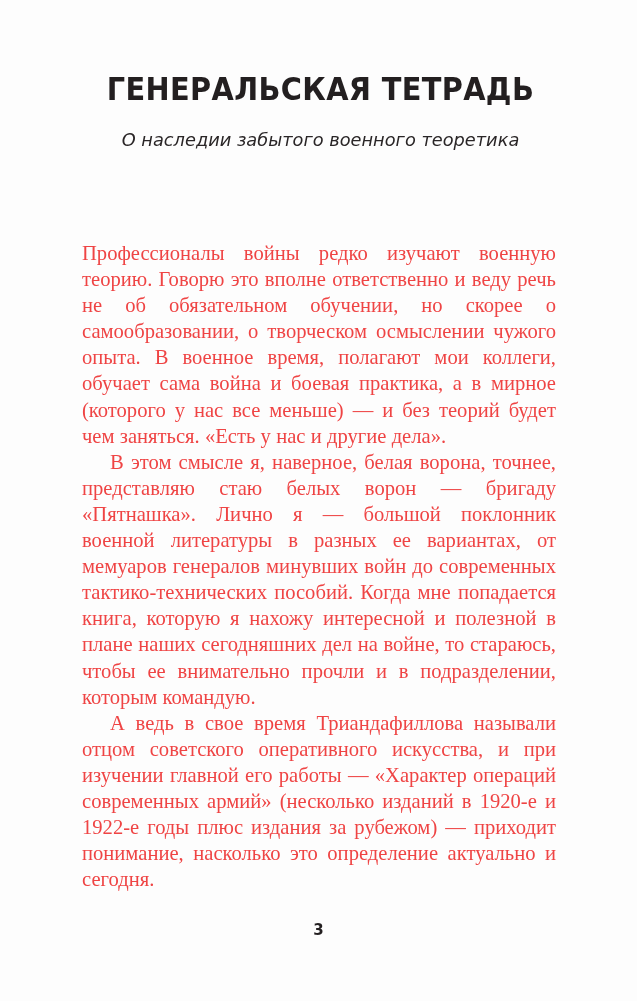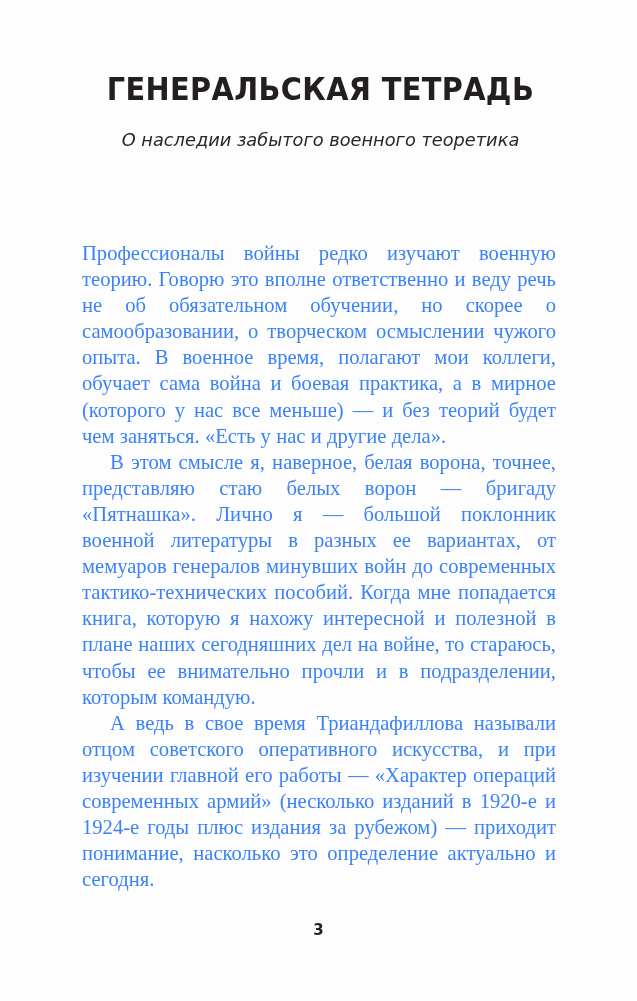--- a/index.html
+++ b/index.html
@@ -63,21 +63,21 @@
     left: 82px;
     top: 240px;
     width: 474px;
   }
 
   .body-paragraph {
     margin: 0;
     font-family: "Liberation Serif", "DejaVu Serif", serif;
     font-size: 20.6px;
     line-height: 26.1px;
-    color: #3b82f6;
+    color: #ef4444;
     text-align: justify;
     text-indent: 28px;
     hyphens: auto;
     -webkit-hyphens: auto;
     word-spacing: 0.1px;
   }
 
   .body-paragraph:first-child {
     text-indent: 0;
   }
@@ -102,18 +102,18 @@
 <div class="page">
 
   <div class="heading-block">
     <h1 class="chapter-title">ГЕНЕРАЛЬСКАЯ ТЕТРАДЬ</h1>
     <p class="chapter-subtitle">О наследии забытого военного теоретика</p>
   </div>
 
   <div class="body-text">
     <p class="body-paragraph">Профессионалы войны редко изучают военную теорию. Говорю это вполне ответственно и веду речь не об обязательном обучении, но скорее о самообразовании, о творческом осмыслении чужого опыта. В военное время, полагают мои коллеги, обучает сама война и боевая практика, а в мирное (которого у нас все меньше) — и без теорий будет чем заняться. «Есть у нас и другие дела».</p>
     <p class="body-paragraph">В этом смысле я, наверное, белая ворона, точнее, представляю стаю белых ворон — бригаду «Пятнашка». Лично я — большой поклонник военной литературы в разных ее вариантах, от мемуаров генералов минувших войн до современных тактико-технических пособий. Когда мне попадается книга, которую я нахожу интересной и полезной в плане наших сегодняшних дел на войне, то стараюсь, чтобы ее внимательно прочли и в подразделении, которым командую.</p>
-    <p class="body-paragraph">А ведь в свое время Триандафиллова называли отцом советского оперативного искусства, и при изучении главной его работы — «Характер операций современных армий» (несколько изданий в 1920-е и 1924-е годы плюс издания за рубежом) — приходит понимание, насколько это определение актуально и сегодня.</p>
+    <p class="body-paragraph">А ведь в свое время Триандафиллова называли отцом советского оперативного искусства, и при изучении главной его работы — «Характер операций современных армий» (несколько изданий в 1920-е и 1922-е годы плюс издания за рубежом) — приходит понимание, насколько это определение актуально и сегодня.</p>
   </div>
 
   <div class="folio">3</div>
 
 </div>
 
 </body></html>

